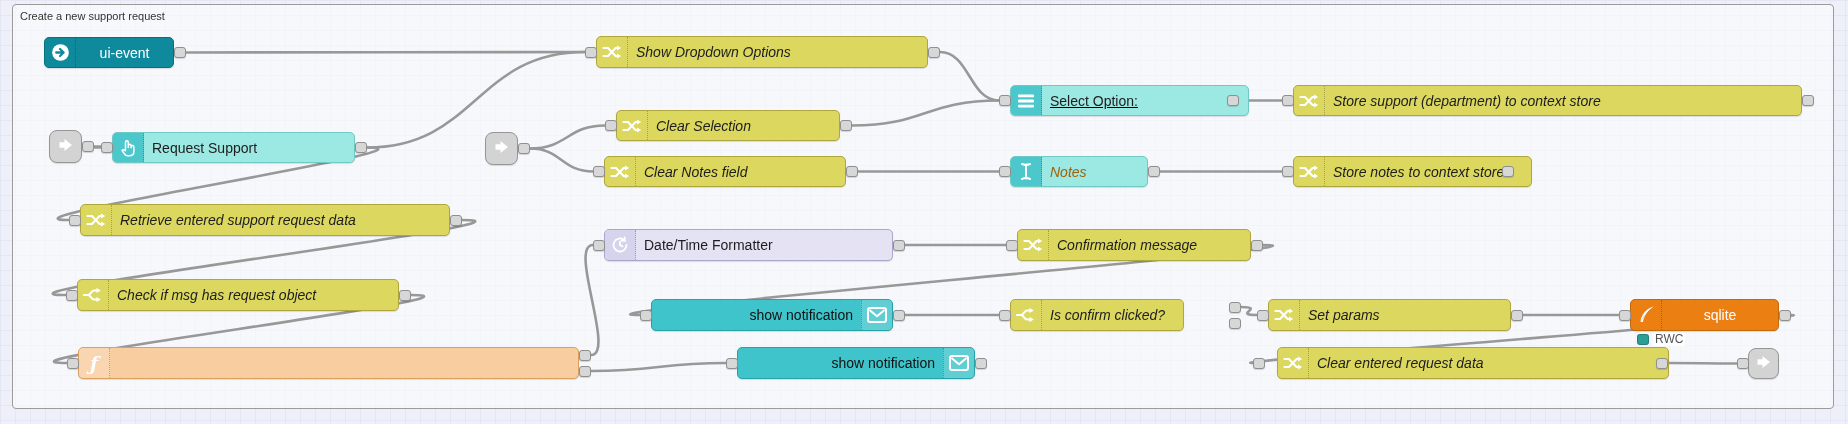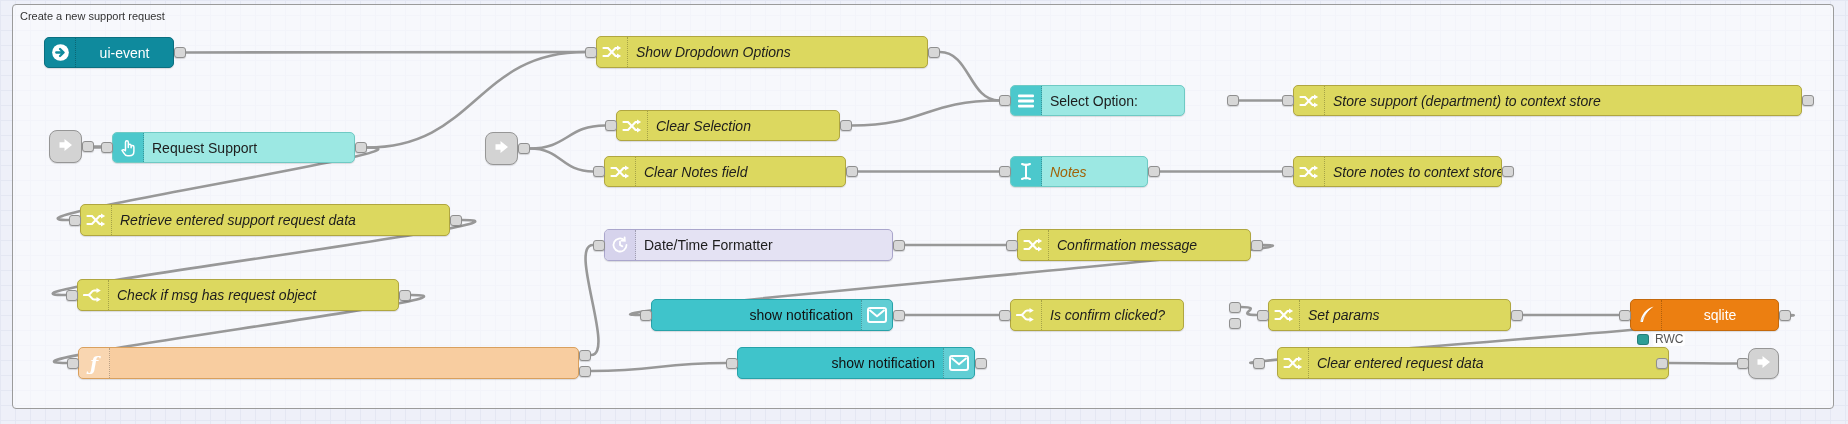--- a/index.html
+++ b/index.html
@@ -138,21 +138,21 @@
             <g stroke="#ffffff" stroke-width="2.2" fill="none" stroke-linecap="round">
               <path d="M1.5 6 H6 L13.5 14 H15"></path>
               <path d="M1.5 14 H6 L13.5 6 H15"></path>
             </g>
             <path d="M15 11.4 L19.2 14 L15 16.6 Z" fill="#ffffff"></path>
             <path d="M15 3.4 L19.2 6 L15 8.6 Z" fill="#ffffff"></path>
           </svg>
         </span>
         <span class="lbl italic" style="color: rgb(29, 29, 29);">Clear Notes field</span>
       </div>
-      <div class="node" style="left: 1010px; top: 85px; width: 175px; height: 31px; background: rgb(156, 232, 227); border-color: rgb(111, 202, 196);">
+      <div class="node" style="left: 1010px; top: 85px; width: 239px; height: 31px; background: rgb(156, 232, 227); border-color: rgb(111, 202, 196); text-decoration: underline;">
         <span class="iconbox sep-r" style="background: rgb(76, 200, 204);">
           <svg width="18" height="14" viewBox="0 0 18 14">
             <g fill="#ffffff">
               <rect x="1" y="0.5" width="16" height="2.8" rx="1"></rect>
               <rect x="1" y="5.6" width="16" height="2.8" rx="1"></rect>
               <rect x="1" y="10.7" width="16" height="2.8" rx="1"></rect>
             </g>
           </svg>
         </span>
         <span class="lbl" style="color: rgb(29, 29, 29);">Select Option:</span>
@@ -175,21 +175,21 @@
             <g stroke="#ffffff" stroke-width="2.2" fill="none" stroke-linecap="round">
               <path d="M1.5 6 H6 L13.5 14 H15"></path>
               <path d="M1.5 14 H6 L13.5 6 H15"></path>
             </g>
             <path d="M15 11.4 L19.2 14 L15 16.6 Z" fill="#ffffff"></path>
             <path d="M15 3.4 L19.2 6 L15 8.6 Z" fill="#ffffff"></path>
           </svg>
         </span>
         <span class="lbl italic" style="color: rgb(29, 29, 29);">Store support (department) to context store</span>
       </div>
-      <div class="node" style="left: 1293px; top: 156px; width: 209px; height: 31px; background: rgb(220, 216, 95); border-color: rgb(176, 166, 64);">
+      <div class="node" style="left: 1293px; top: 156px; width: 239px; height: 31px; background: rgb(220, 216, 95); border-color: rgb(176, 166, 64);">
         <span class="iconbox sep-r" style="background: transparent;">
           <svg width="20" height="20" viewBox="0 0 20 20">
             <g stroke="#ffffff" stroke-width="2.2" fill="none" stroke-linecap="round">
               <path d="M1.5 6 H6 L13.5 14 H15"></path>
               <path d="M1.5 14 H6 L13.5 6 H15"></path>
             </g>
             <path d="M15 11.4 L19.2 14 L15 16.6 Z" fill="#ffffff"></path>
             <path d="M15 3.4 L19.2 6 L15 8.6 Z" fill="#ffffff"></path>
           </svg>
         </span>

